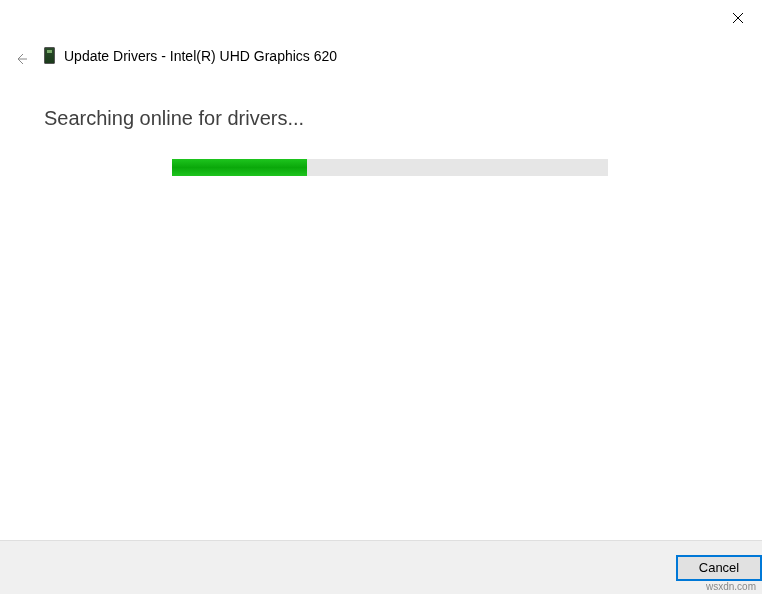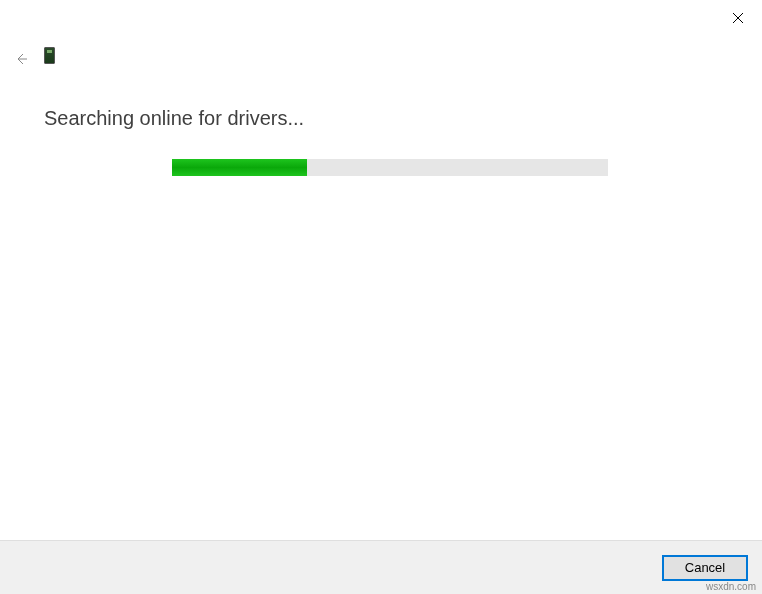--- a/index.html
+++ b/index.html
@@ -108,21 +108,20 @@
       position: absolute;
       bottom: 0;
       left: 0;
       right: 0;
       height: 54px;
       background: #f0f0f0;
       border-top: 1px solid #dfdfdf;
       display: flex;
       align-items: center;
       justify-content: flex-end;
-      padding-right: 14px;
     }
     .cancel-btn {
       width: 86px;
       height: 26px;
       background: #e1e1e1;
       border: 2px solid #0078d7;
       font-size: 13px;
       color: #000;
       cursor: pointer;
       font-family: inherit;
@@ -152,20 +151,21 @@
   <svg viewBox="0 0 14 14">
     <path d="M9 2 L4 7 L9 12" stroke="#888" stroke-width="1" fill="none"></path>
     <line x1="4" y1="7" x2="13" y2="7" stroke="#888" stroke-width="1"></line>
   </svg>
 </div>
 
 <div class="header">
   <div class="device-icon">
     <div class="device-icon-inner"></div>
   </div>
+  <span class="header-title">Update Drivers - Intel(R) UHD Graphics 620</span>
 </div>
 
 <div class="status-text">Searching online for drivers...</div>
 
 <div class="progress-bar">
   <div class="progress-fill" style="width:31%"></div>
 </div>
 
 <div class="footer">
   <button class="cancel-btn">Cancel</button>

